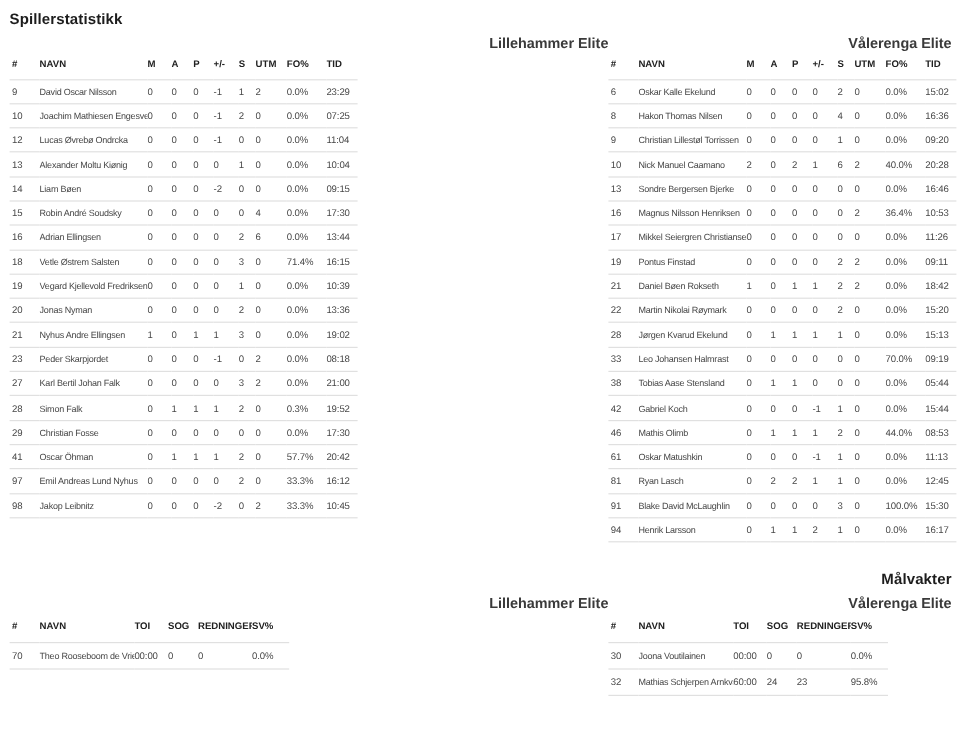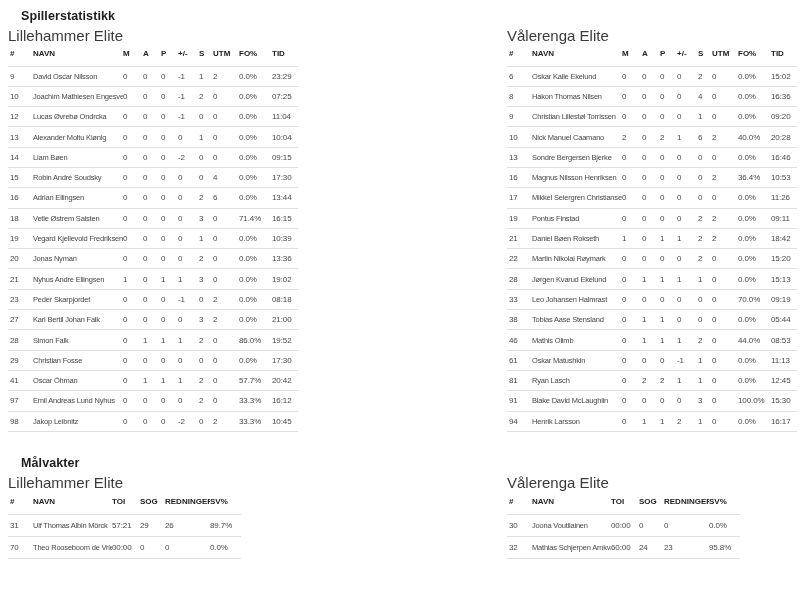--- a/index.html
+++ b/index.html
@@ -7,31 +7,31 @@
   body {
     width: 800px; height: 612px;
     font-family: "Liberation Sans", sans-serif;
     color: #424242;
     overflow: hidden;
   }
   .page { width: 800px; padding: 8px 7px 0 8px; }
 
   .section-title {
     font-size: 12.5px; font-weight: 700; color: #1d1d1d;
-    line-height: 14px; margin: 1px 0 0 13px; letter-spacing: 0.1px;
+    line-height: 14px; margin: 1px 0 0 0; letter-spacing: 0.1px;
   }
-  .goalie-section .section-title { margin-top: 24px; }
+  .goalie-section .section-title { margin-top: 24px; text-align: right; }
 
   .teams { display: flex; margin: 0; }
   .team-col-left  { width: 499px; }
   .team-col-right { width: 286px; }
 
   .team-name {
-    font-size: 15px; font-weight: 400; color: #3a3a3a;
-    line-height: 10px; margin: 8px 0 0 0;
+    font-size: 12px; font-weight: 700; color: #3a3a3a;
+    line-height: 10px; margin: 8px 0 0 0; text-align: right;
   }
 
   table { border-collapse: collapse; table-layout: fixed; margin: 0; }
   .player-table { width: 290px; }
   .goalie-table { width: 233px; }
 
   th {
     font-size: 8px; font-weight: 700; color: #212121;
     text-align: left; padding: 0; height: 25px;
     vertical-align: middle; border-bottom: 1px solid #e0e0e0;
@@ -259,21 +259,21 @@
 
             <tr>
               <td>28</td>
               <td class="c-name">Simon Falk</td>
               <td>0</td>
               <td>1</td>
               <td>1</td>
               <td>1</td>
               <td>2</td>
               <td>0</td>
-              <td>86.0%</td>
+              <td>0.3%</td>
               <td>19:52</td>
             </tr>
 
             <tr>
               <td>29</td>
               <td class="c-name">Christian Fosse</td>
               <td>0</td>
               <td>0</td>
               <td>0</td>
               <td>0</td>
@@ -518,20 +518,32 @@
               <td>0</td>
               <td>1</td>
               <td>1</td>
               <td>0</td>
               <td>0</td>
               <td>0</td>
               <td>0.0%</td>
               <td>05:44</td>
             </tr>
 
+            <tr>
+              <td>42</td>
+              <td class="c-name">Gabriel Koch</td>
+              <td>0</td>
+              <td>0</td>
+              <td>0</td>
+              <td>-1</td>
+              <td>1</td>
+              <td>0</td>
+              <td>0.0%</td>
+              <td>15:44</td>
+            </tr>
 
             <tr>
               <td>46</td>
               <td class="c-name">Mathis Olimb</td>
               <td>0</td>
               <td>1</td>
               <td>1</td>
               <td>1</td>
               <td>2</td>
               <td>0</td>
@@ -617,28 +629,20 @@
             <tr>
               <th>#</th>
               <th>NAVN</th>
               <th>TOI</th>
               <th>SOG</th>
               <th>REDNINGER</th>
               <th>SV%</th>
             </tr>
           </thead>
           <tbody>
-            <tr>
-              <td>31</td>
-              <td class="c-name">Ulf Thomas Albin Mörck</td>
-              <td>57:21</td>
-              <td>29</td>
-              <td>26</td>
-              <td>89.7%</td>
-            </tr>
 
             <tr>
               <td>70</td>
               <td class="c-name">Theo Rooseboom de Vries</td>
               <td>00:00</td>
               <td>0</td>
               <td>0</td>
               <td>0.0%</td>
             </tr>
           </tbody>

